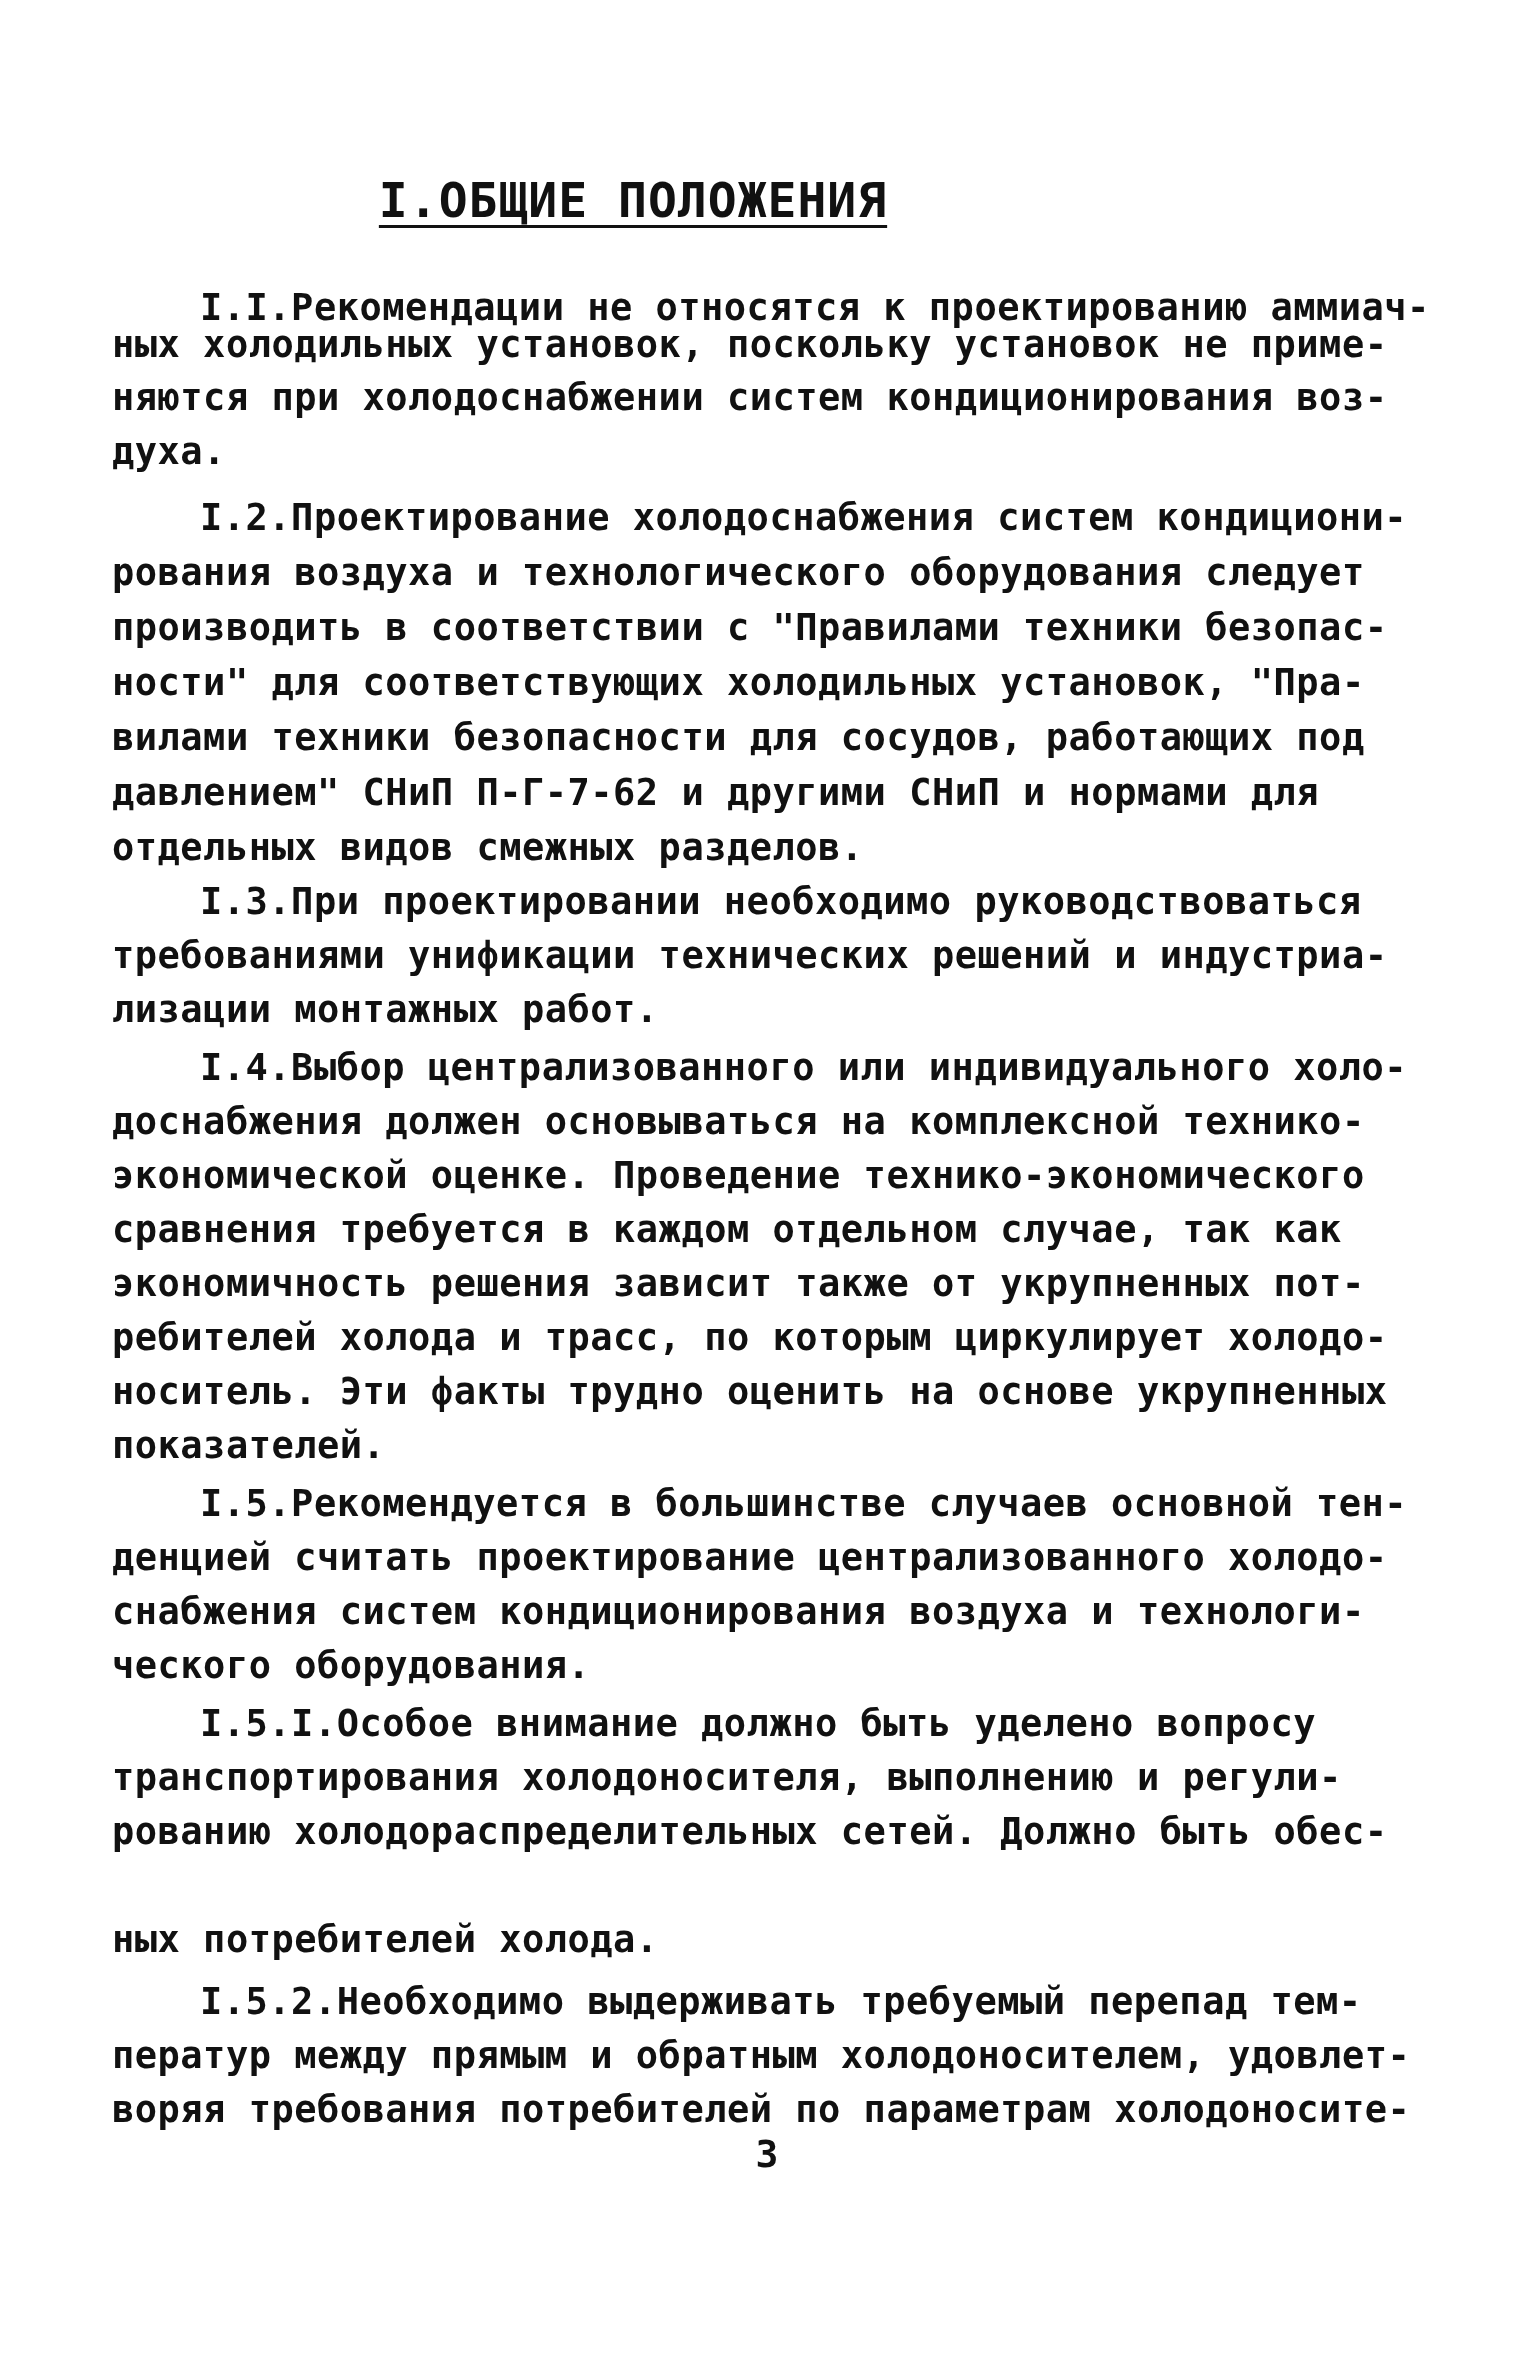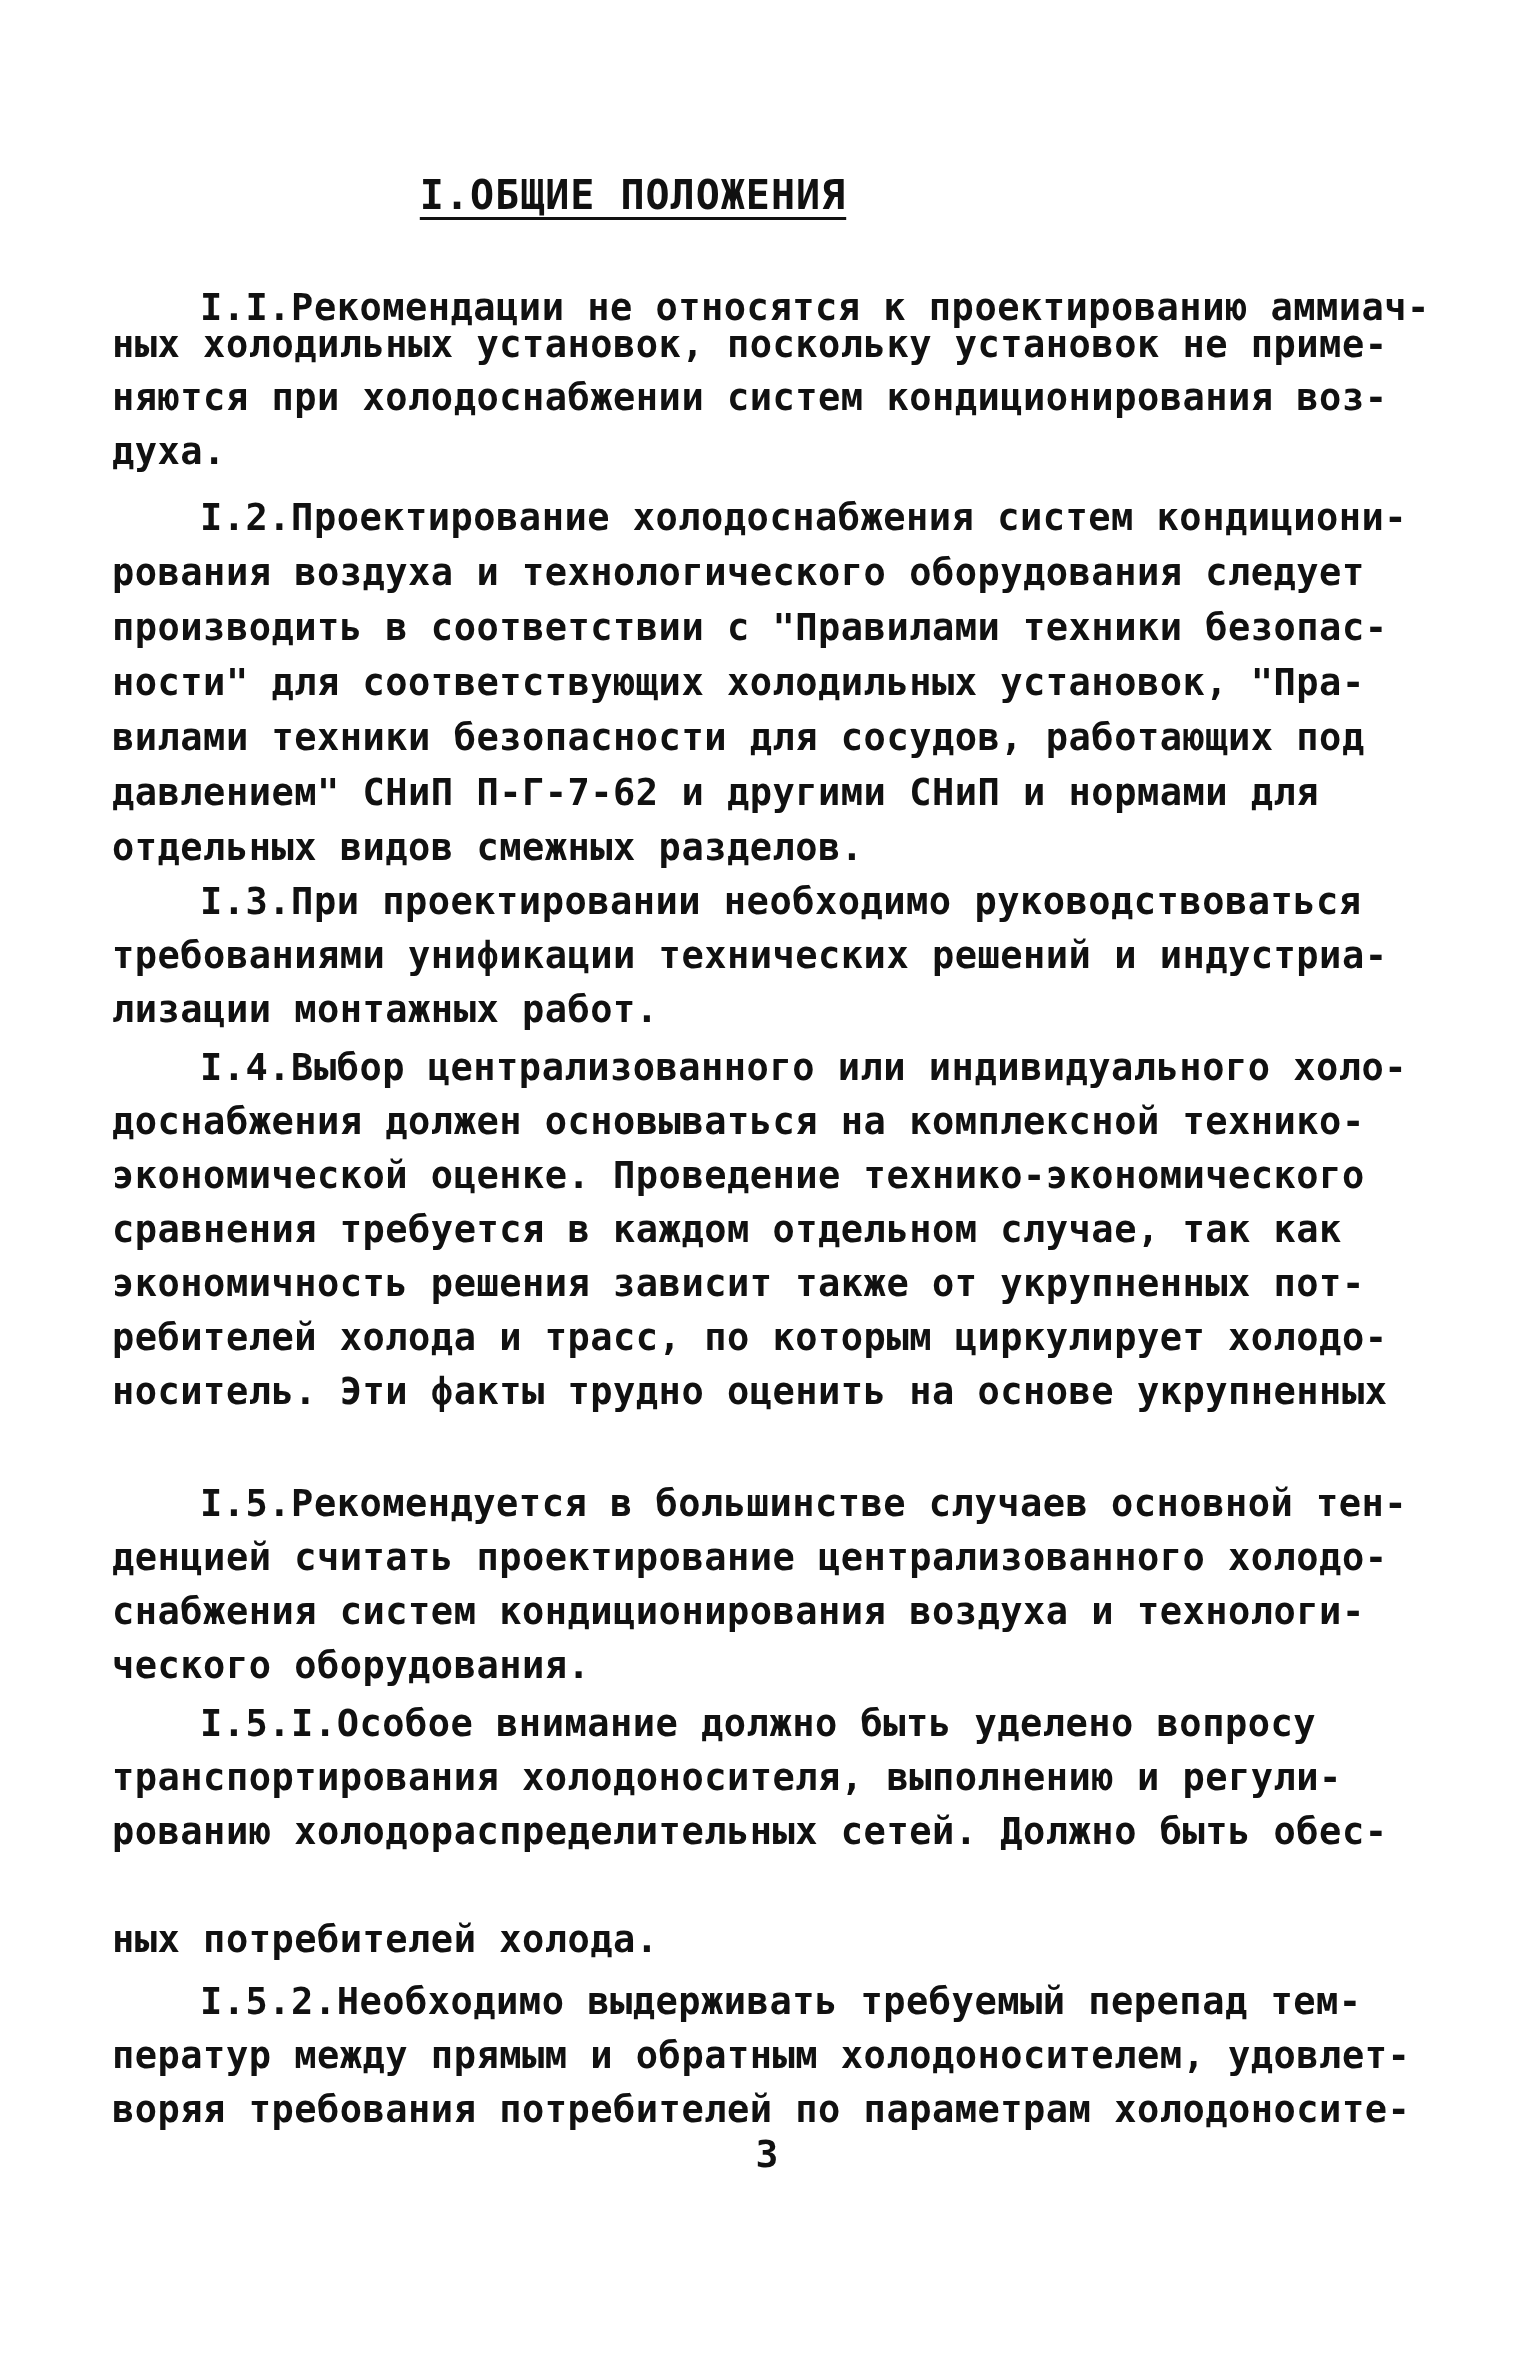--- a/index.html
+++ b/index.html
@@ -5,21 +5,21 @@
   html, body { margin: 0; padding: 0; background: #ffffff; }
   body { width: 1534px; height: 2362px; position: relative; overflow: hidden; }
   .page {
     position: absolute; left: 0; top: 0; width: 1534px; height: 2362px;
     background: #ffffff; color: #111111;
     font-family: "DejaVu Sans Mono", "Liberation Mono", monospace;
     font-weight: bold;
   }
   .title {
     position: absolute; left: 0; width: 1266px; top: 172px;
-    text-align: center; font-size: 40px; letter-spacing: 1px;
+    text-align: center; font-size: 48px; letter-spacing: 1px;
   }
   .title span { text-decoration: underline; text-decoration-thickness: 3px; text-underline-offset: 8px; }
   .line {
     position: absolute; left: 112px; width: 1260px;
     font-size: 37px; white-space: nowrap; letter-spacing: 0.5px;
     line-height: 44px;
   }
   .indent { left: 200px; }
   .pagenum {
     position: absolute; left: 0; width: 1534px; top: 2132px;
@@ -49,20 +49,21 @@
   <div class="line" style="top:934px">требованиями унификации технических решений и индустриа-</div>
   <div class="line" style="top:988px">лизации монтажных работ.</div>
 
   <div class="line indent" style="top:1046px">I.4.Выбор централизованного или индивидуального холо-</div>
   <div class="line" style="top:1100px">доснабжения должен основываться на комплексной технико-</div>
   <div class="line" style="top:1154px">экономической оценке. Проведение технико-экономического</div>
   <div class="line" style="top:1208px">сравнения требуется в каждом отдельном случае, так как</div>
   <div class="line" style="top:1262px">экономичность решения зависит также от укрупненных пот-</div>
   <div class="line" style="top:1316px">ребителей холода и трасс, по которым циркулирует холодо-</div>
   <div class="line" style="top:1370px">носитель. Эти факты трудно оценить на основе укрупненных</div>
+  <div class="line" style="top:1424px">показателей.</div>
 
   <div class="line indent" style="top:1482px">I.5.Рекомендуется в большинстве случаев основной тен-</div>
   <div class="line" style="top:1536px">денцией считать проектирование централизованного холодо-</div>
   <div class="line" style="top:1590px">снабжения систем кондиционирования воздуха и технологи-</div>
   <div class="line" style="top:1644px">ческого оборудования.</div>
 
   <div class="line indent" style="top:1702px">I.5.I.Особое внимание должно быть уделено вопросу</div>
   <div class="line" style="top:1756px">транспортирования холодоносителя, выполнению и регули-</div>
   <div class="line" style="top:1810px">рованию холодораспределительных сетей. Должно быть обес-</div>
   <div class="line" style="top:1918px">ных потребителей холода.</div>

